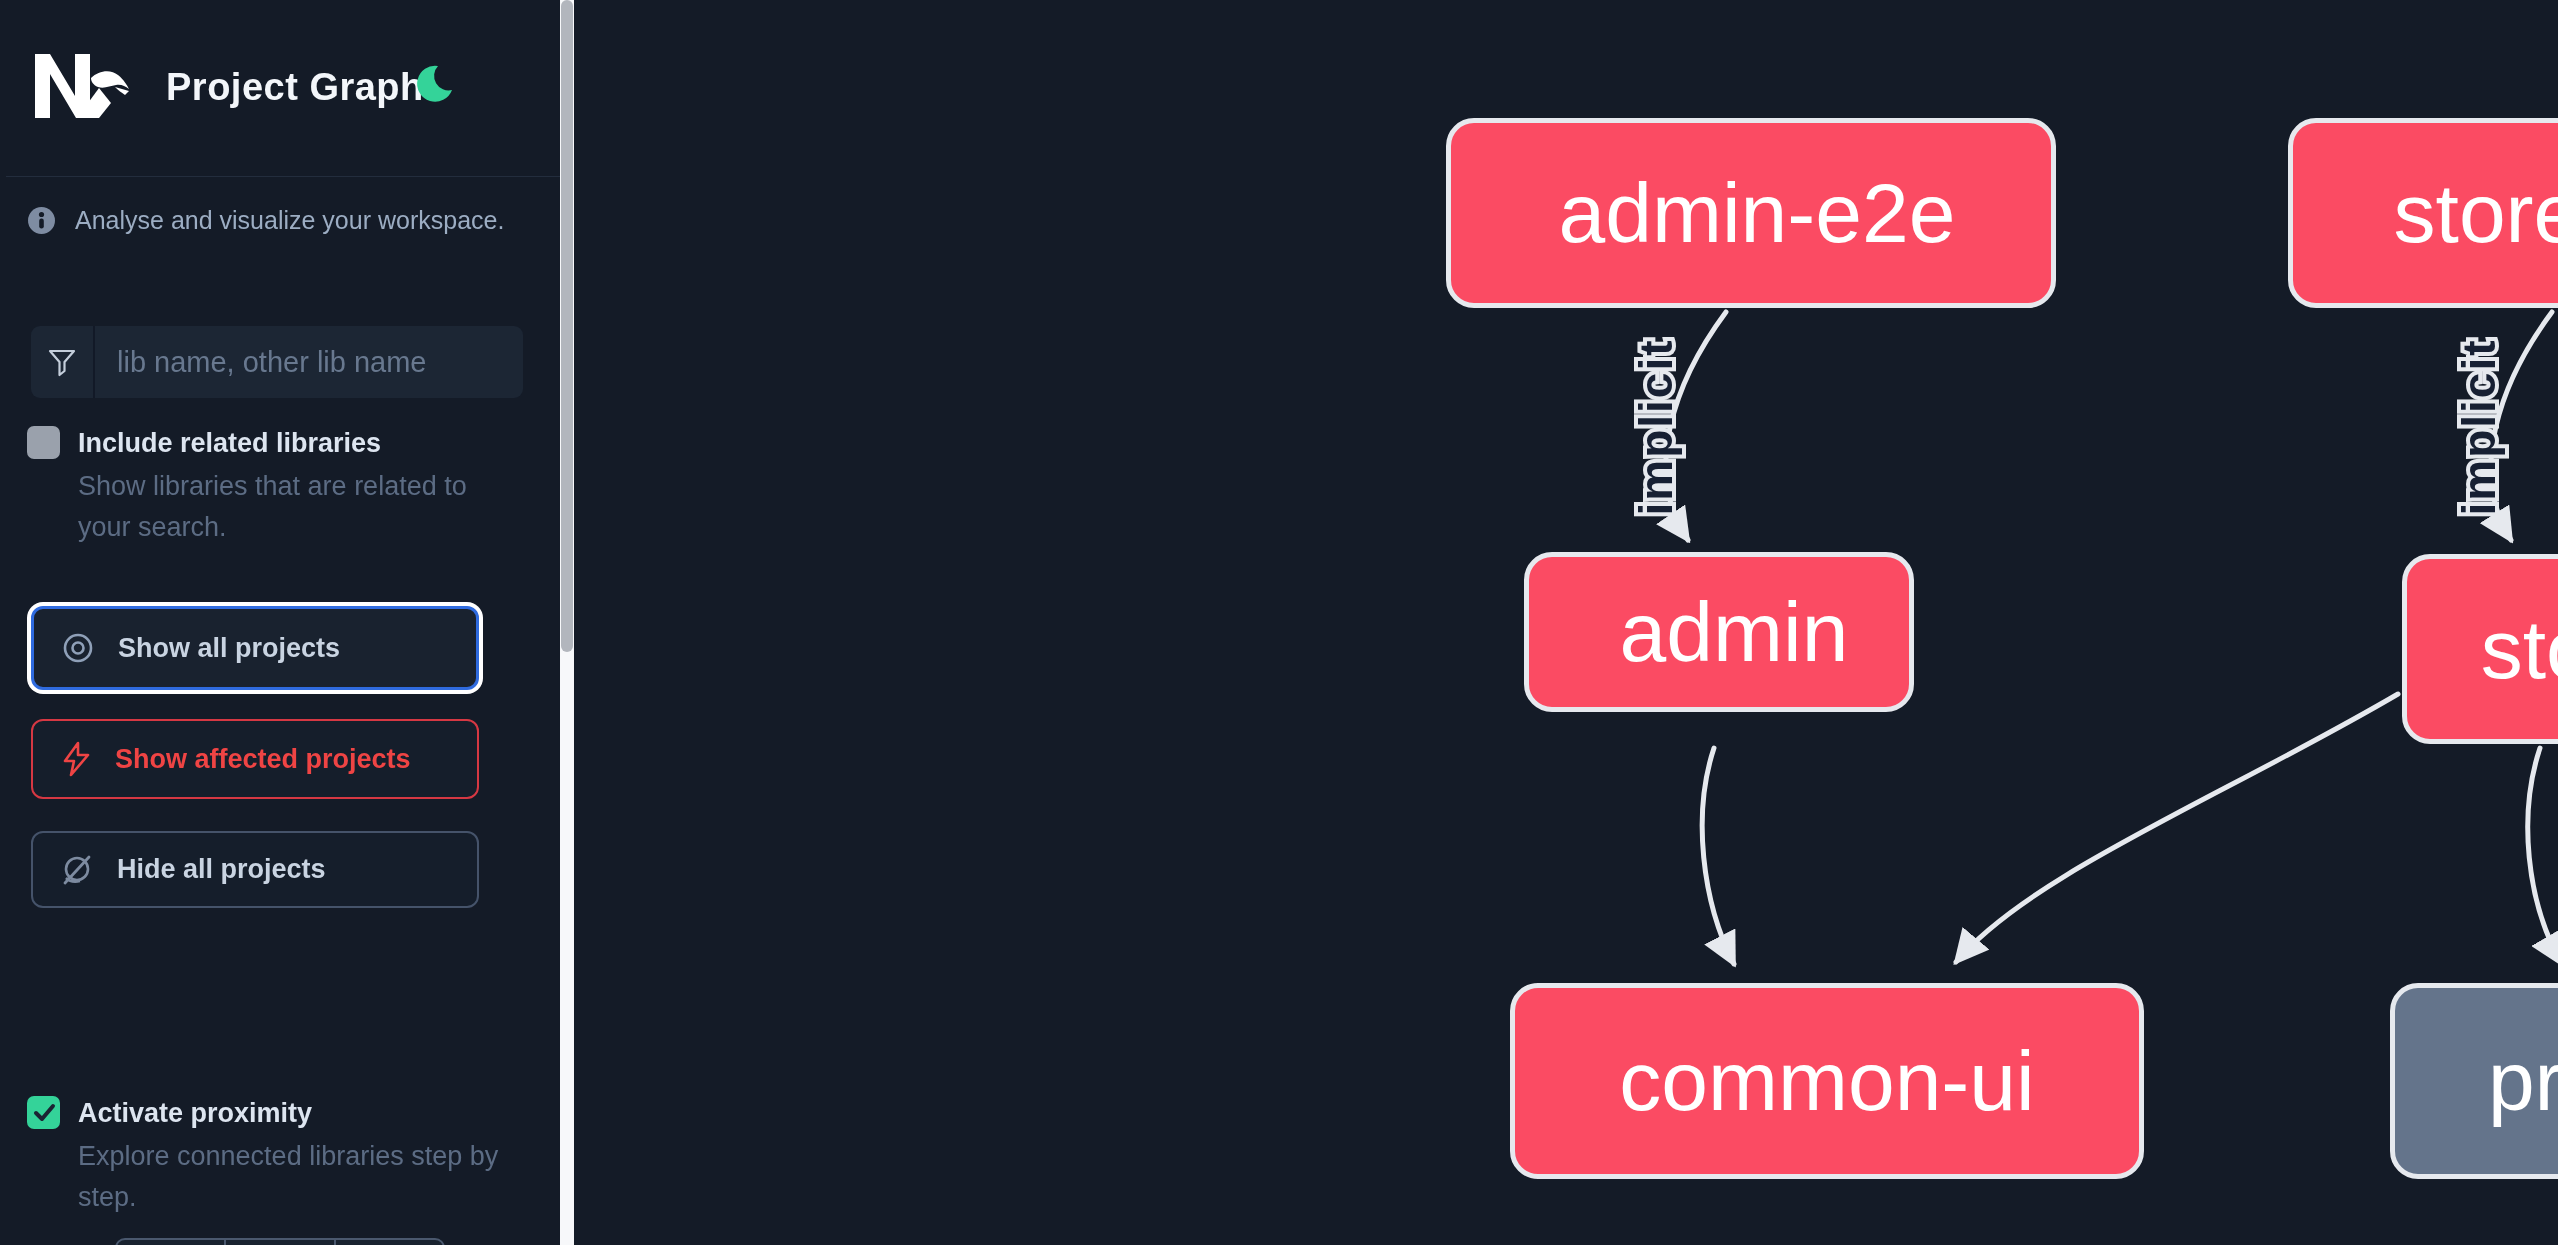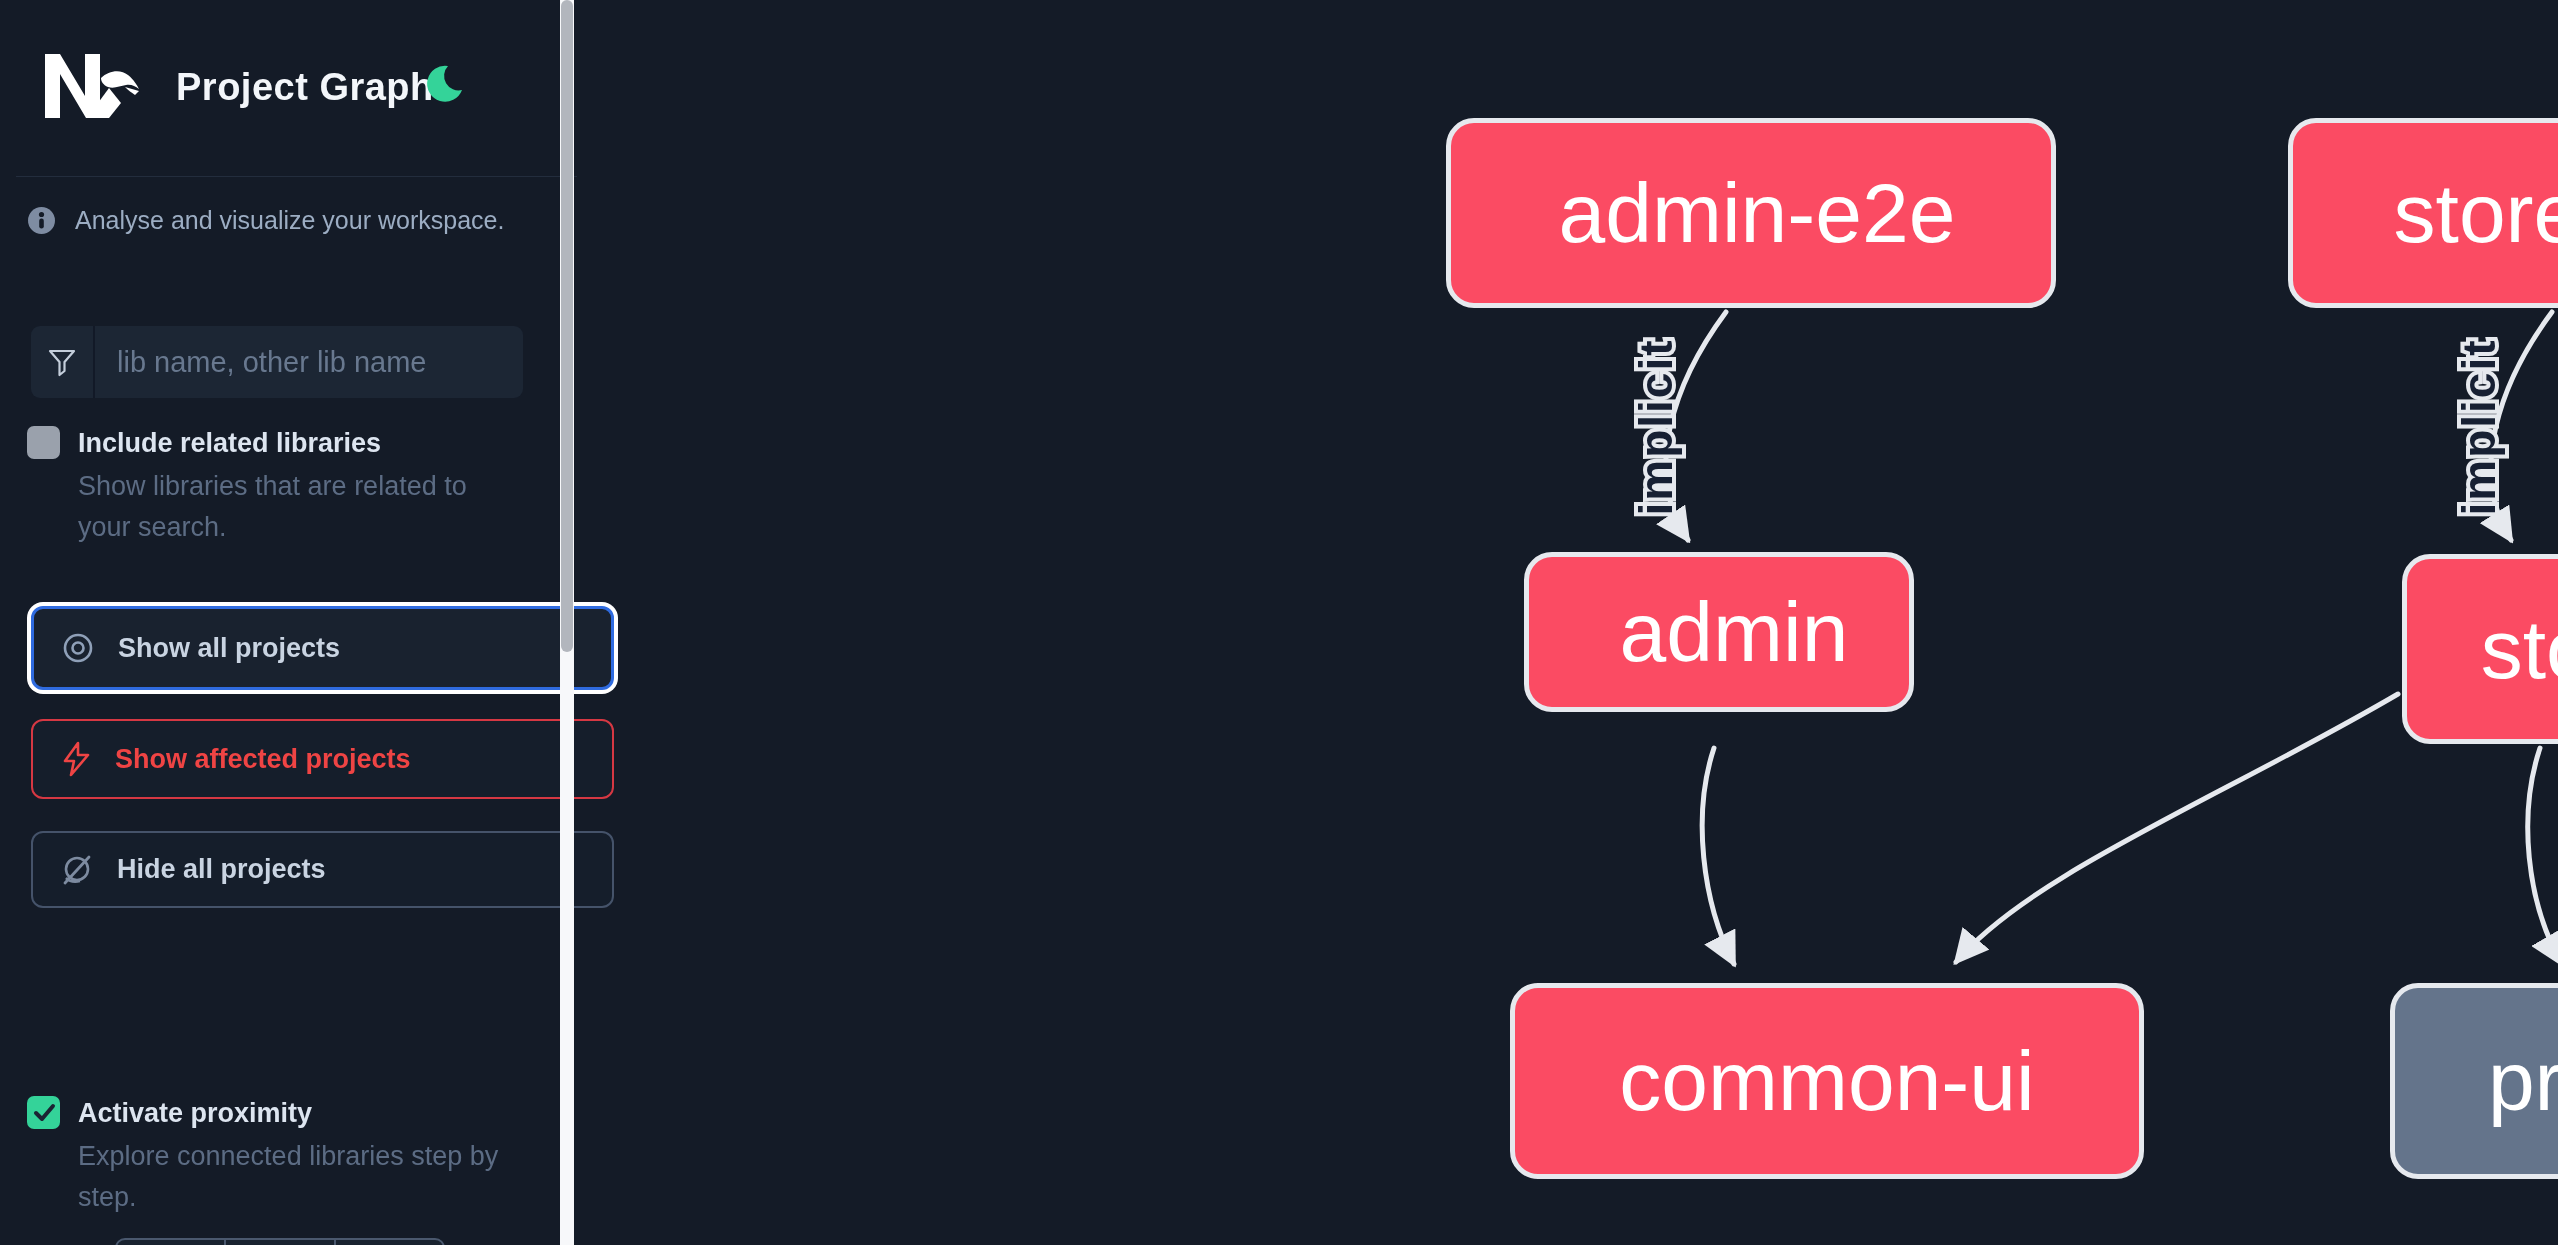--- a/index.html
+++ b/index.html
@@ -4,38 +4,38 @@
 <style>
   html,body{margin:0;padding:0;}
   body{
     width:2558px;height:1245px;position:relative;overflow:hidden;
     background:#141b27;
     font-family:"Liberation Sans", sans-serif;
     -webkit-font-smoothing:antialiased;
   }
   
   .sidebar{position:absolute;left:0;top:0;width:561px;height:1245px;background:#141b27;}
-  .side-header{position:absolute;left:16px;top:0;width:561px;height:176px;border-bottom:1px solid #232d3d;text-align:right;}
+  .side-header{position:absolute;left:6px;top:0;width:561px;height:176px;border-bottom:1px solid #232d3d;text-align:right;}
   .nx-logo{position:absolute;left:27px;top:52px;width:96px;height:68px;}
   .app-title{position:absolute;left:160px;top:66px;font-size:38px;font-weight:700;color:#f3f6fa;letter-spacing:.5px;}
   .moon-btn{position:absolute;left:406px;top:62px;width:44px;height:44px;background:none;border:none;cursor:pointer;padding:0;}
   .info-row{position:absolute;left:28px;top:206px;display:flex;align-items:center;gap:20px;width:500px;}
   .info-row .txt{color:#9cadc3;font-size:25px;}
   .searchbox{position:absolute;left:31px;top:326px;width:492px;height:72px;background:#1c2634;border-radius:9px;display:flex;align-items:stretch;overflow:hidden;}
   .searchbox .iconcell{width:62px;display:flex;align-items:center;justify-content:center;border-right:2px solid #121927;}
   .searchbox input{flex:1;background:transparent;border:none;outline:none;color:#5eead4;font-size:29px;padding:0 22px;font-family:"Liberation Sans",sans-serif;}
   .searchbox input::placeholder{color:#68788f;opacity:1;}
   .toggle-row{position:absolute;left:27px;width:505px;}
   .toggle-row .cbx{position:absolute;left:0;top:2px;width:33px;height:33px;border-radius:7px;}
   .cbx.gray{background:#9aa1ac;}
   .cbx.white{background:#ffffff;}
   .cbx.green{background:#34d399;display:flex;align-items:center;justify-content:center;}
   .toggle-row .lbl{display:block;margin-left:51px;color:#dde5f0;font-size:27px;font-weight:700;line-height:38px;}
   .toggle-row .desc{display:block;margin-left:51px;margin-top:4px;color:#5c6c84;font-size:27px;line-height:41px;max-width:430px;}
-  .side-btn{position:absolute;left:31px;width:583px;box-sizing:border-box;display:flex;align-items:center;gap:22px;
+  .side-btn{position:absolute;left:31px;width:448px;box-sizing:border-box;display:flex;align-items:center;gap:22px;
     background:#19222f;border-radius:12px;cursor:pointer;font-family:"Liberation Sans",sans-serif;padding:0 0 0 26px;}
   .side-btn .blabel{font-size:27px;font-weight:600;}
   .btn-all{top:606px;height:84px;border:3px solid #2f6bdf;box-shadow:0 0 0 4px #ffffff;color:#c9d4e2;}
   .btn-affected{top:719px;height:80px;border:2px solid #d63843;color:#ef4444;background:#151e2b;}
   .btn-hide{top:831px;height:77px;border:2px solid #45536a;color:#c9d4e2;background:#151e2b;}
   .seg-control{position:absolute;left:115px;top:1238px;width:326px;height:44px;border:2px solid #4a586e;border-radius:10px;display:flex;overflow:hidden;background:#19222f;}
   .seg-control .seg{flex:1;border-right:2px solid #4a586e;}
   .seg-control .seg:last-child{border-right:none;}
   
   .scroll-lane{position:absolute;left:560px;top:0;width:14px;height:1245px;background:#f7f8fa;}

